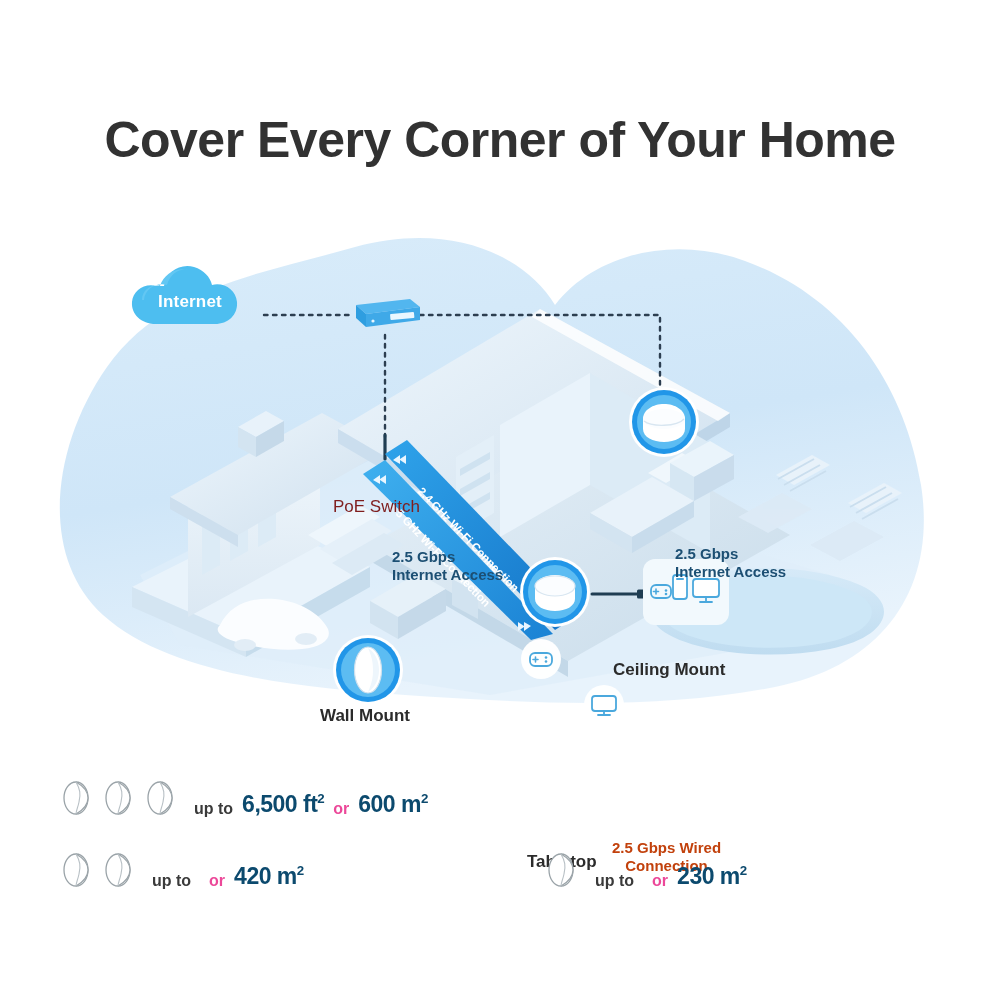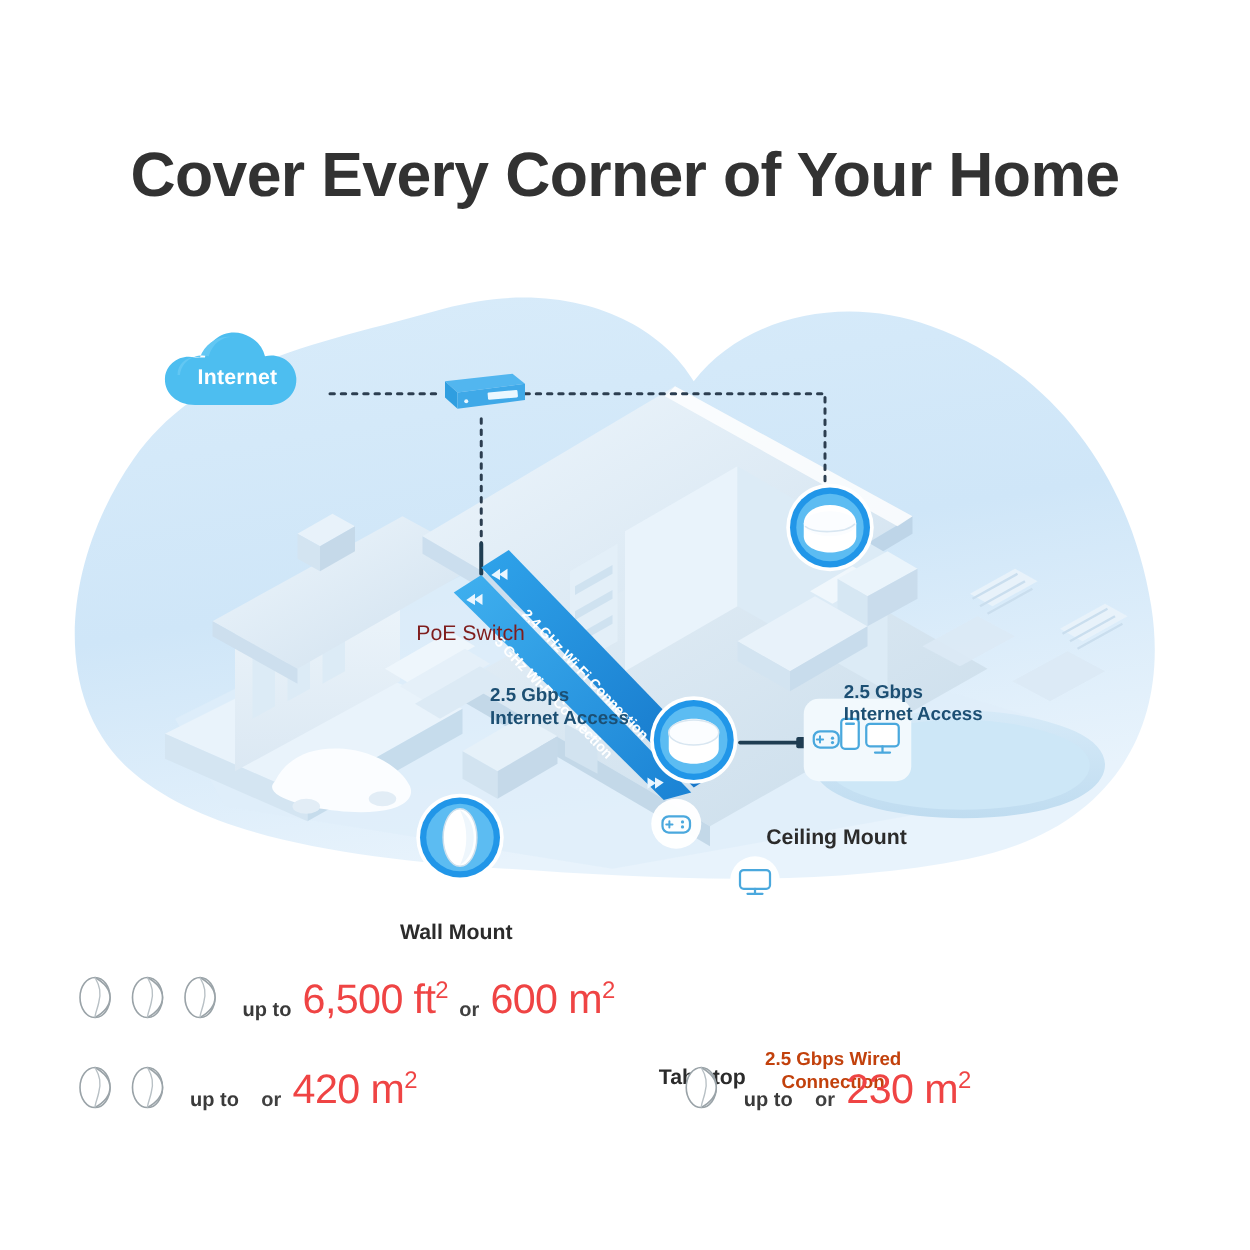--- a/index.html
+++ b/index.html
@@ -93,21 +93,21 @@
   }
   .diag-label.dark {
     color: #2b2b2b;
     font-size: 17px;
     font-weight: 600;
   }
 
   .lbl-poe-switch { left: 333px; top: 282px; font-size: 17px; color: #7f1d1d; }
   .lbl-gbps-left  { left: 392px; top: 333px; color: #1c4f73; font-weight: 600;}
   .lbl-gbps-right { left: 675px; top: 330px; color: #1c4f73; font-weight: 600;}
-  .lbl-wall-mount { left: 320px; top: 491px; margin-top: 30px; }
+  .lbl-wall-mount { left: 320px; top: 491px; }
   .lbl-ceiling-mount { left: 613px; top: 445px; }
   .lbl-tabletop   { left: 527px; top: 637px; }
   .lbl-wired      { left: 612px; top: 624px; color: #c2410c; font-weight: 600; text-align: center;}
 
   
   .stats {
     position: absolute;
     left: 0;
     top: 760px;
     width: 1000px;
@@ -130,35 +130,35 @@
   .unit-icons svg { display: block; }
 
   .upto {
     font-size: 16px;
     font-weight: 700;
     color: #3a3a3a;
     margin-right: 9px;
     white-space: nowrap;
   }
   .bignum {
-    font-size: 33px;
-    font-weight: 400;
-    color: #ef4444;
+    font-size: 23px;
+    font-weight: 700;
+    color: #0c4a6e;
     white-space: nowrap;
     letter-spacing: -0.5px;
   }
   .bignum sup {
     font-size: 0.58em;
     vertical-align: super;
     line-height: 0;
   }
   .orword {
     font-size: 16px;
     font-weight: 700;
-    color: #404040;
+    color: #ec4899;
     margin: 0 9px;
   }
 </style>
 </head>
 <body>
 
 <div class="page-title">Cover Every Corner of Your Home</div>
 
 <div class="stage">
 

